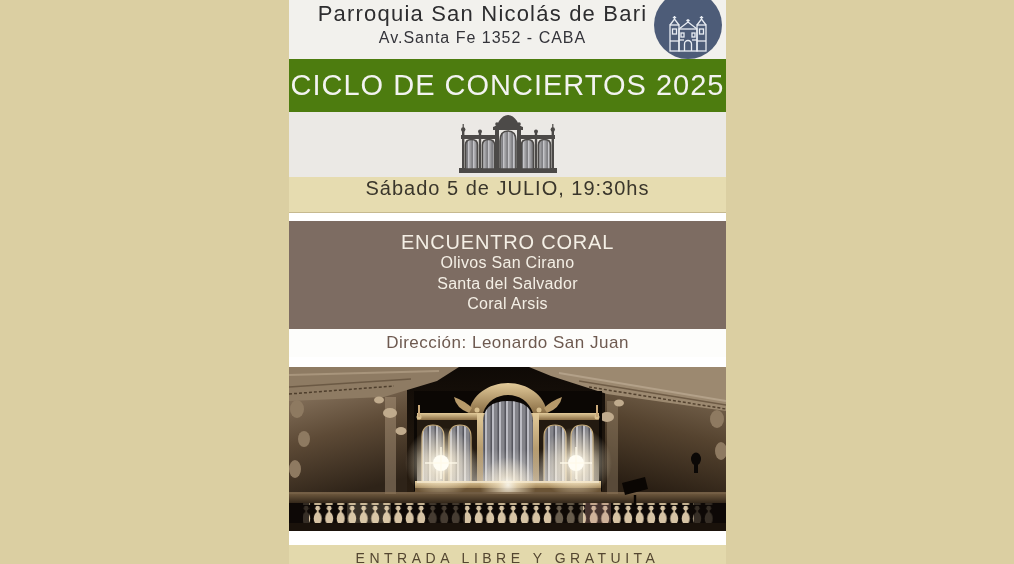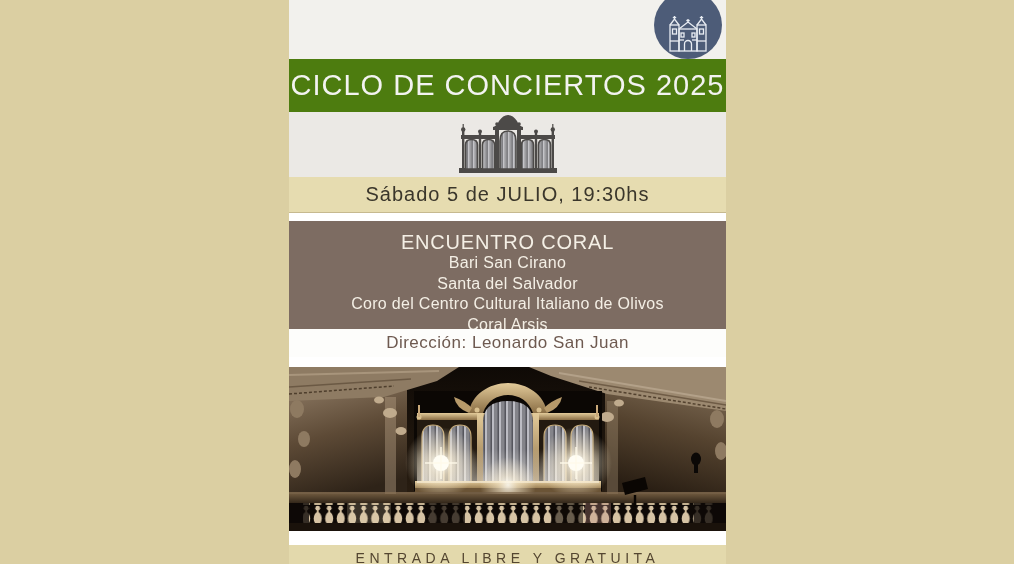--- a/index.html
+++ b/index.html
@@ -27,21 +27,21 @@
 
   
   .banner{top:59px;height:53px;background:#4d7c0f;display:flex;align-items:center;justify-content:center;}
   .banner-text{color:#f3f3f1;font-size:29px;letter-spacing:1px;}
 
   
   .organ-band{top:112px;height:65px;background:#ebe9e5;display:flex;align-items:flex-end;justify-content:center;}
   .organ-band svg{margin-bottom:2px;}
 
   
-  .date-band{top:177px;height:35px;background:#e6dcb0;display:flex;align-items:center;justify-content:center;}
+  .date-band{top:177px;height:35px;background:#e6dcb0;display:flex;justify-content:center;}
   .date-text{color:#3a362b;font-size:20px;letter-spacing:1px;}
 
   .gap1{top:212px;height:9px;background:#ffffff;border-top:1px solid #c6b98f;}
 
   
   .choir-band{top:221px;height:118px;background:#7d6c62;text-align:center;color:#f4efe5;}
   .choir-title{font-size:20px;letter-spacing:0.8px;padding-top:10px;line-height:22px;}
   .choir-line{font-size:16px;line-height:20.5px;letter-spacing:0.3px;}
 
   
@@ -56,20 +56,24 @@
   
   .footer-band{top:545px;height:26px;background:#e3d9ac;overflow:hidden;text-align:center;}
   .footer-text{display:inline-block;margin-top:5px;color:#544631;font-size:14px;letter-spacing:4.5px;white-space:nowrap;}
 </style>
 </head>
 <body>
 
 <div class="poster">
 
   <div class="band header">
+    <div class="header-text">
+      <div class="header-title">Parroquia San Nicolás de Bari</div>
+      <div class="header-address">Av.Santa Fe 1352 - CABA</div>
+    </div>
     <div class="badge">
       <svg width="44" height="38" viewBox="0 0 44 38" fill="none" stroke="#e9edf3" stroke-width="1.3">
 
         <rect x="4" y="11" width="9" height="26"></rect>
         <path d="M4 11 L8.5 5 L13 11"></path>
         <line x1="8.5" y1="5" x2="8.5" y2="2"></line>
           <line x1="6.8" y1="3.5" x2="10.2" y2="3.5"></line>
         <rect x="6.5" y="15" width="4" height="5"></rect>
         <line x1="4" y1="27" x2="13" y2="27"></line>
 
@@ -143,23 +147,22 @@
   </div>
 
   <div class="band date-band">
     <div class="date-text">Sábado 5 de JULIO, 19:30hs</div>
   </div>
 
   <div class="band gap1"></div>
 
   <div class="band choir-band">
     <div class="choir-title">ENCUENTRO CORAL</div>
-    <div class="choir-line">Bari San Cirano</div>
+    <div class="choir-line">Olivos San Cirano</div>
     <div class="choir-line">Santa del Salvador</div>
-    <div class="choir-line">Coro del Centro Cultural Italiano de Olivos</div>
     <div class="choir-line">Coral Arsis</div>
   </div>
 
   <div class="band direction-band">
     <div class="direction-text">Dirección: Leonardo San Juan</div>
   </div>
 
   <div class="band photo">
     <svg width="437" height="164" viewBox="0 0 437 164">
       <defs>

